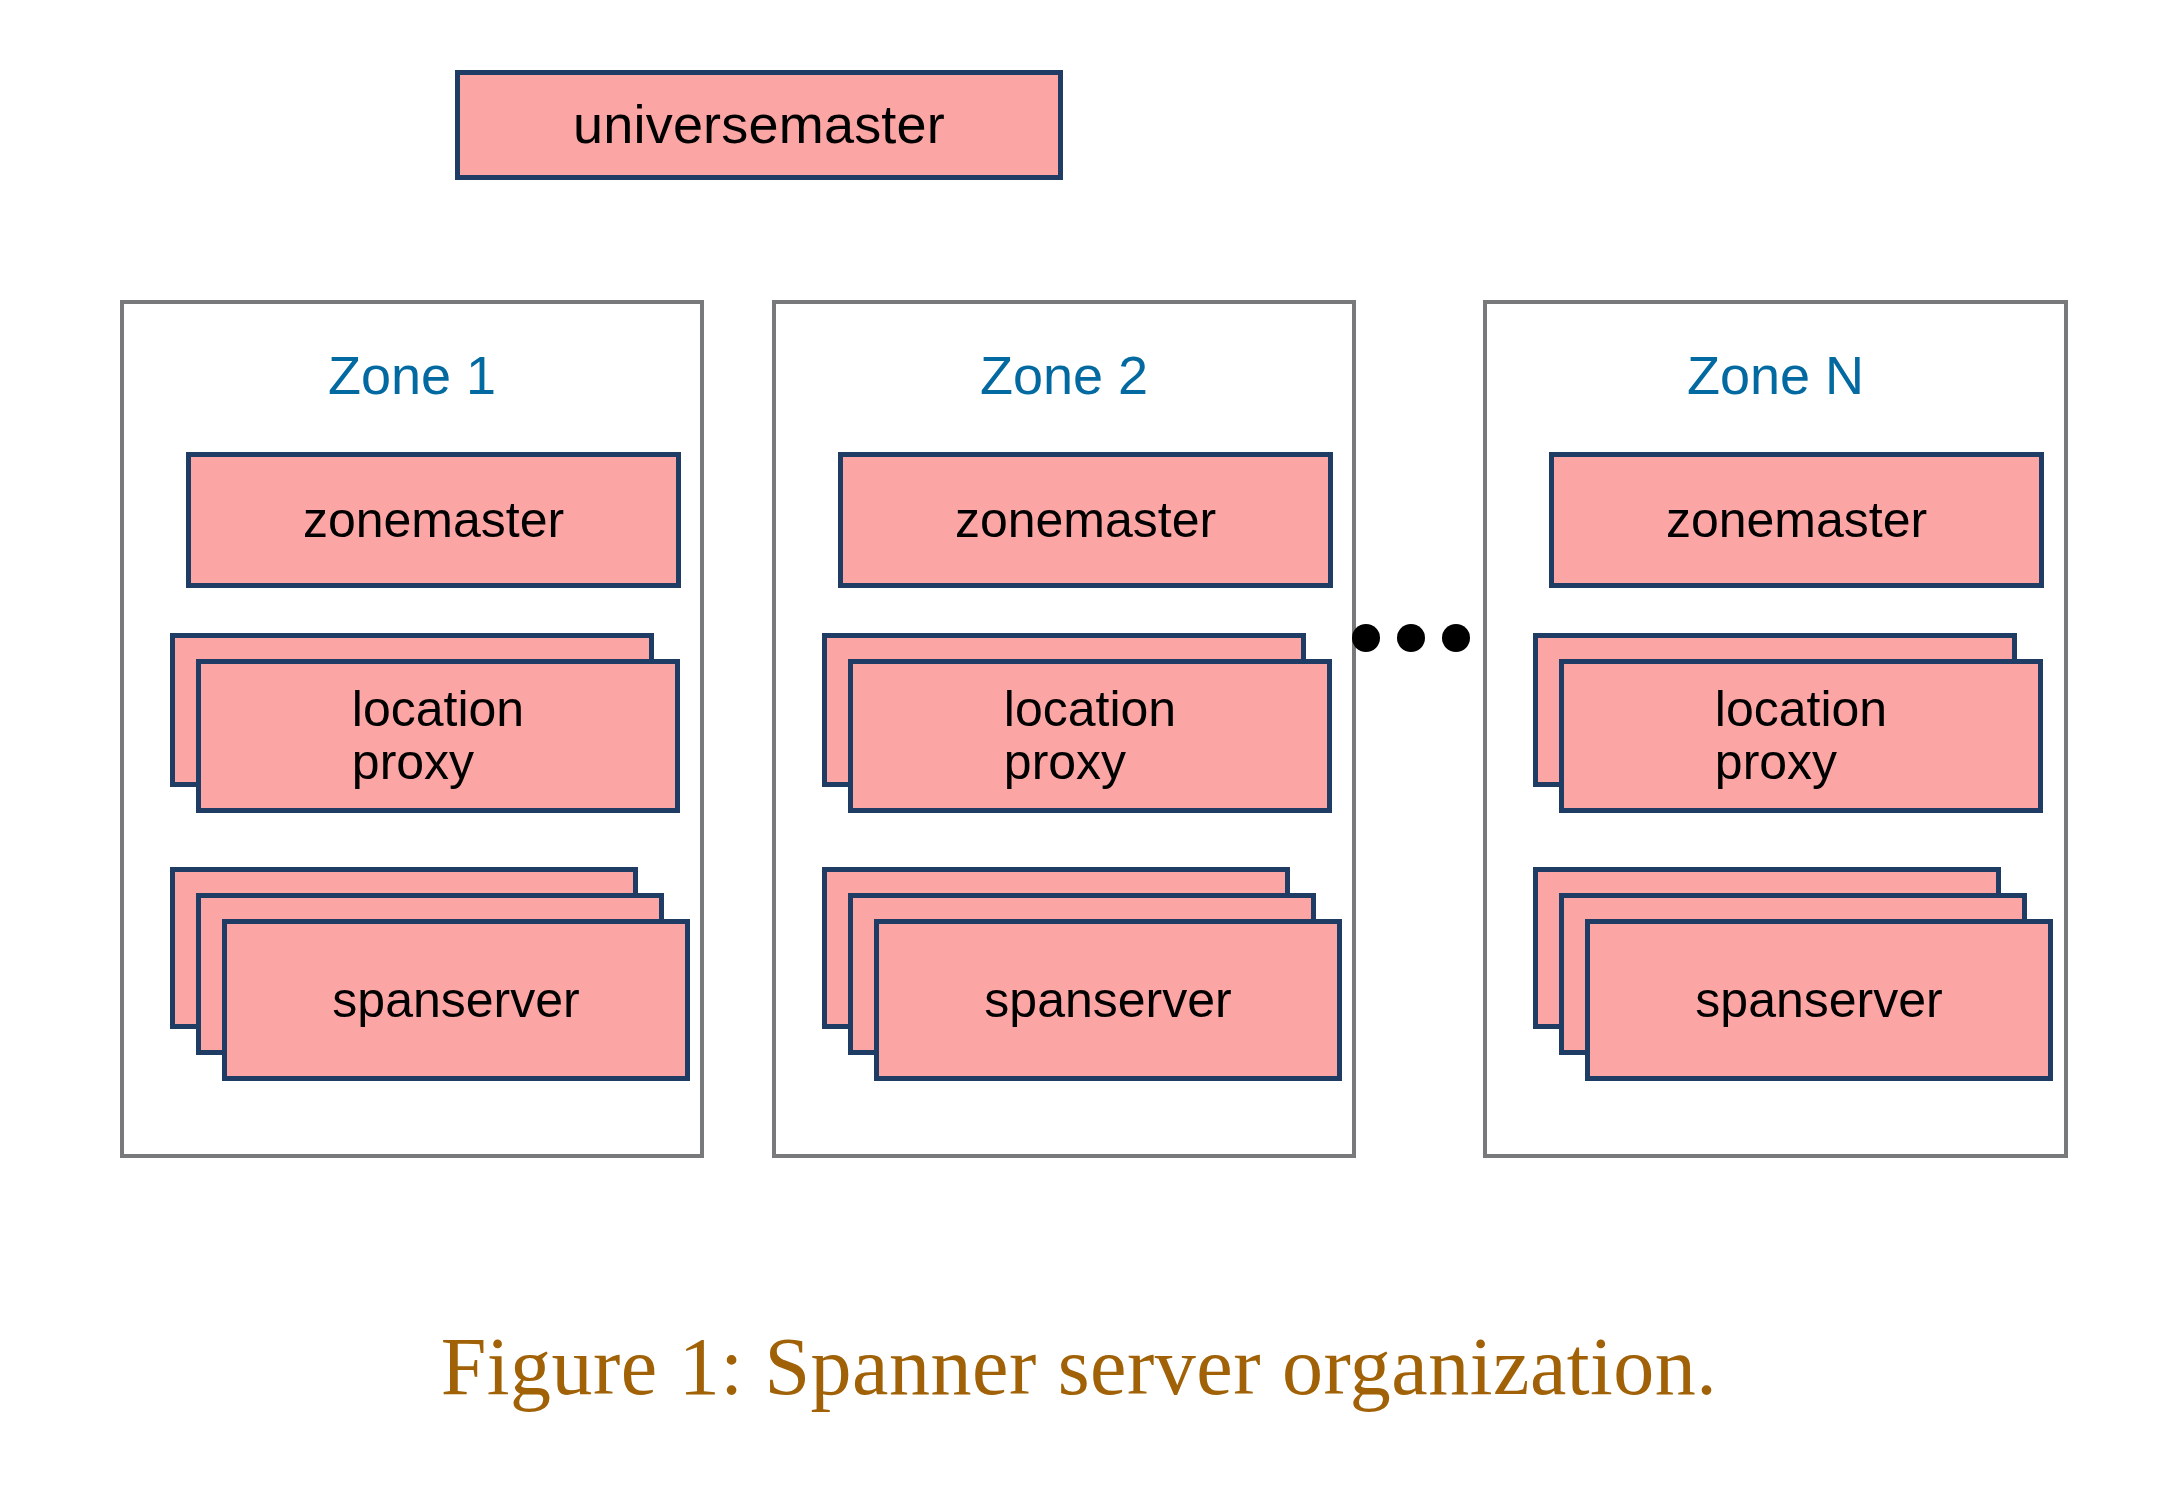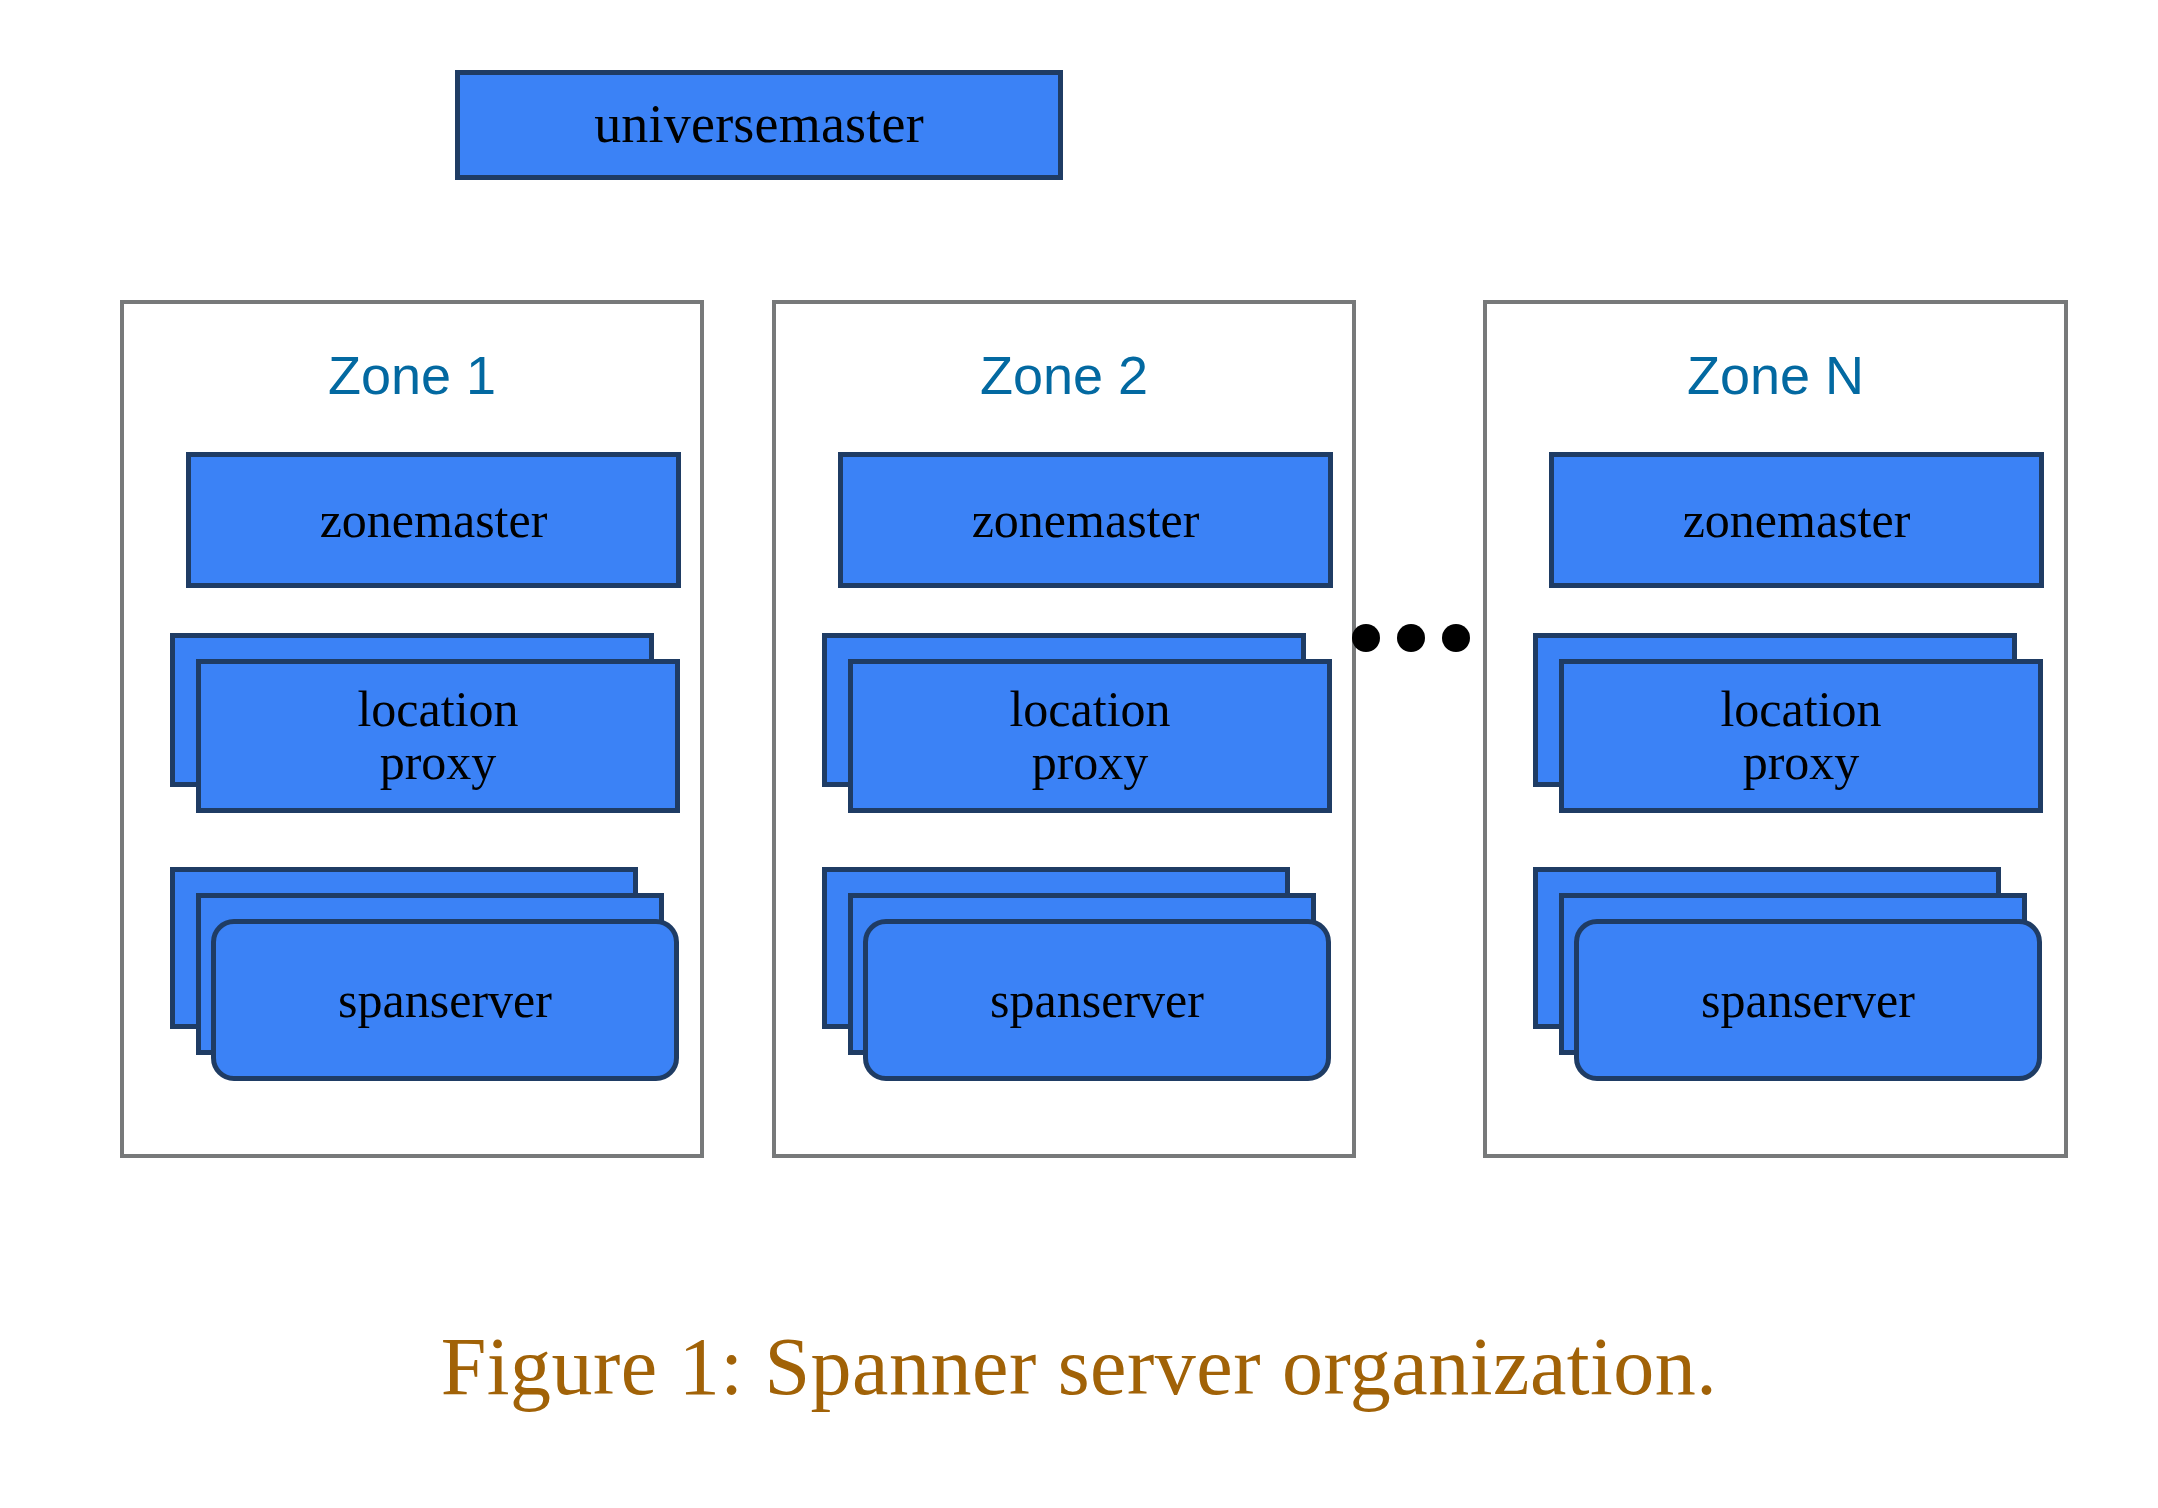--- a/index.html
+++ b/index.html
@@ -20,31 +20,29 @@
     position: absolute;
     left: 0;
     top: 0;
     width: 2158px;
     height: 1508px;
   }
 
   
   .node {
     position: absolute;
-    background: #3b82f6;
+    background: #fca5a5;
     border: 5px solid #1f3c64;
     box-sizing: border-box;
     display: flex;
     align-items: center;
     justify-content: center;
-    text-align: center;
     color: #000000;
     line-height: 1.06;
     white-space: pre-line;
-    font-family: Liberation Serif, serif;
   }
 
   
   .top-node {
     font-size: 54px;
     letter-spacing: 0.2px;
   }
   #universemaster-node {
     left: 455px;
     top: 70px;
@@ -84,21 +82,21 @@
   
   .stack {
     position: absolute;
   }
   .stack .node {
     left: 0;
     top: 0;
   }
   .stack .node.layer-0 { left: 0px;  top: 0px;  z-index: 1; }
   .stack .node.layer-1 { left: 26px; top: 26px; z-index: 2; }
-  .stack .node.layer-2 { left: 41px; top: 52px; z-index: 3; border-radius: 23px; }
+  .stack .node.layer-2 { left: 52px; top: 52px; z-index: 3; }
 
   .inner-label {
     font-size: 50px;
   }
 
   
   .zonemaster-stack {
     left: 62px;
     top: 148px;
     width: 495px;

